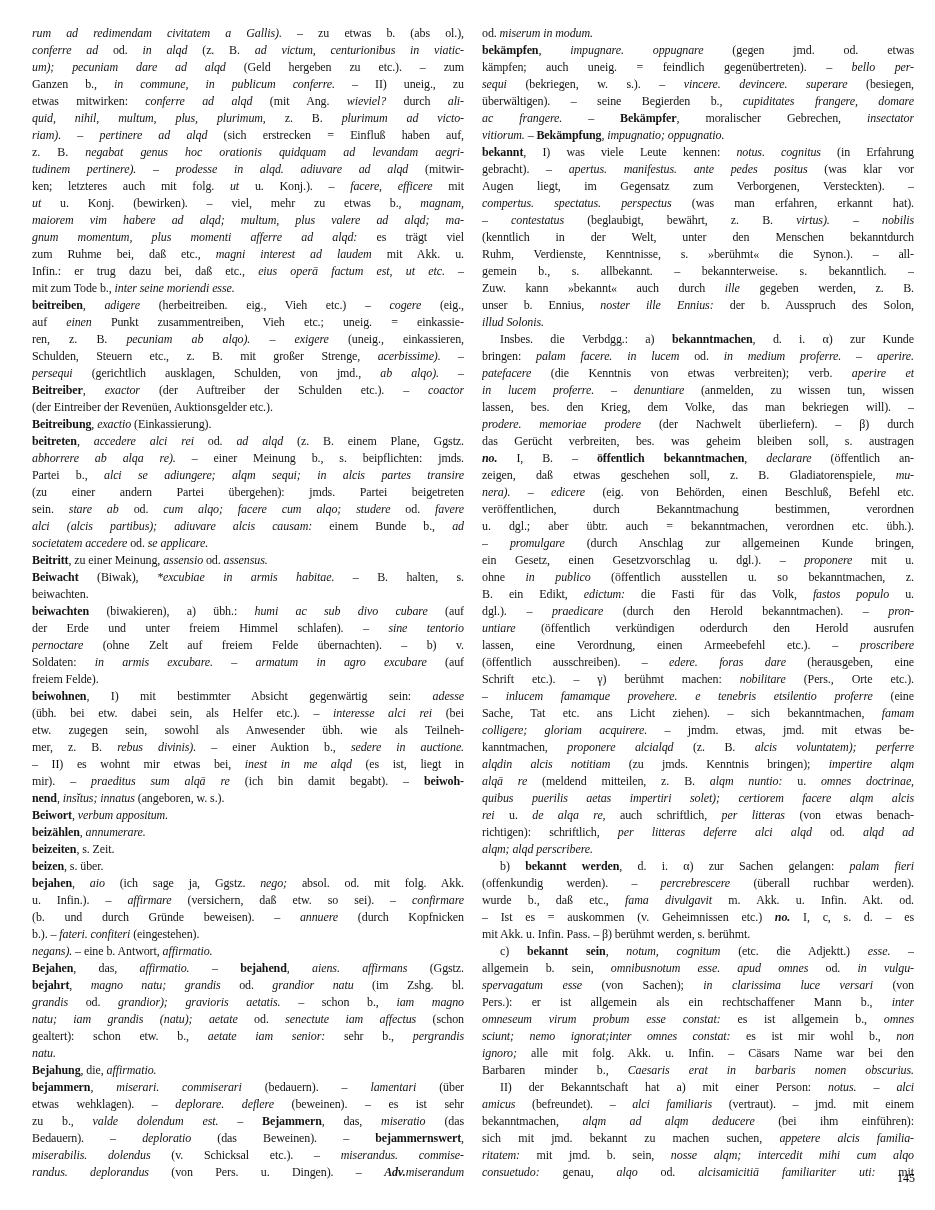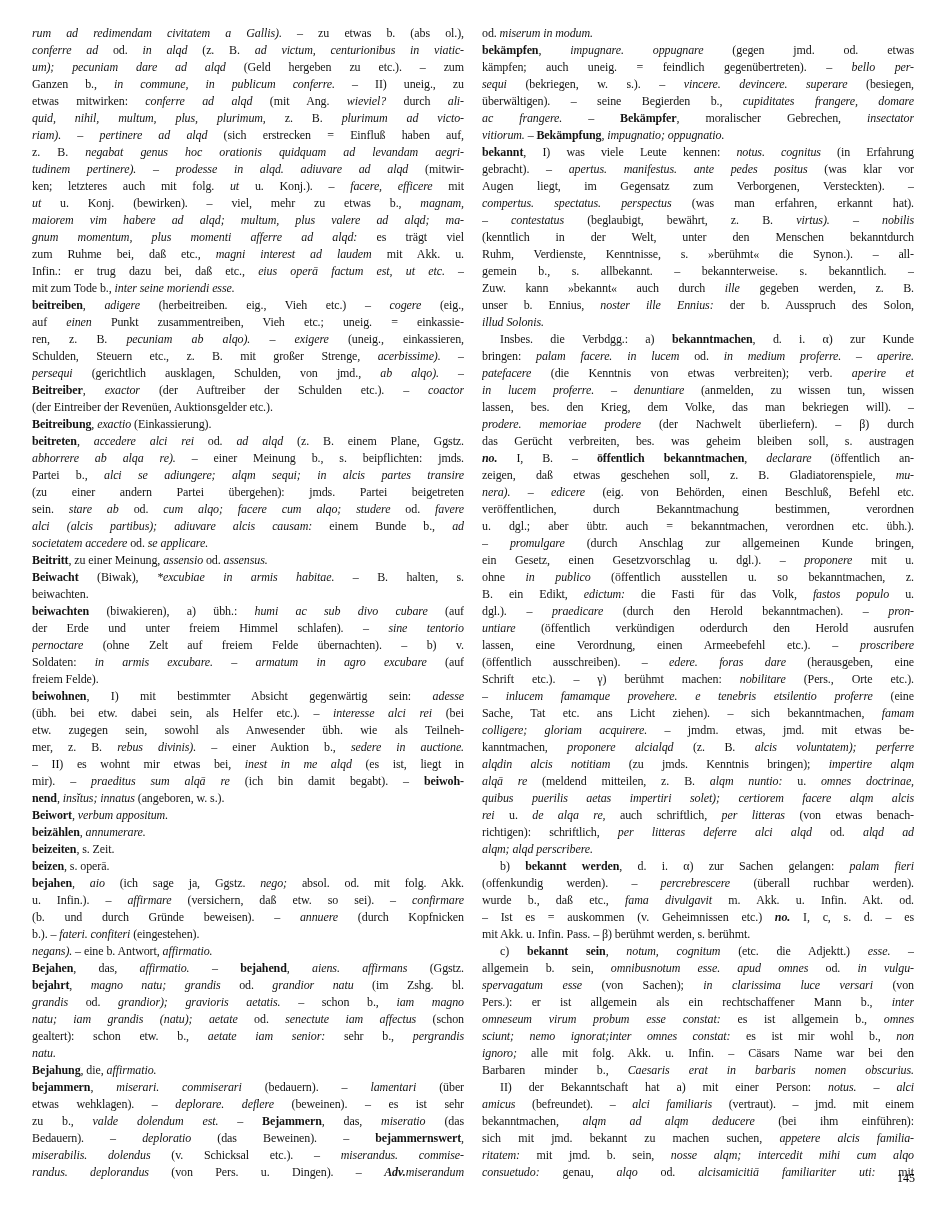--- a/index.html
+++ b/index.html
@@ -84,21 +84,21 @@
         <div class="line just"><span class="b">beiwohnen</span><span class="r">, I) mit bestimmter Absicht gegenwärtig sein: </span><span class="i">adesse</span></div>
         <div class="line just"><span class="r">(übh. bei etw. dabei sein, als Helfer etc.). – </span><span class="i">interesse alci rei</span><span class="r"> (bei</span></div>
         <div class="line just"><span class="r">etw. zugegen sein, sowohl als Anwesender übh. wie als Teilneh-</span></div>
         <div class="line just"><span class="r">mer, z. B. </span><span class="i">rebus divinis).</span><span class="r"> – einer Auktion b., </span><span class="i">sedere in auctione.</span></div>
         <div class="line just"><span class="r">– II) es wohnt mir etwas bei, </span><span class="i">inest in me alqd</span><span class="r"> (es ist, liegt in</span></div>
         <div class="line just"><span class="r">mir). – </span><span class="i">praeditus sum alqā re</span><span class="r"> (ich bin damit begabt). – </span><span class="b">beiwoh-</span></div>
         <div class="line"><span class="b">nend</span><span class="r">, </span><span class="i">insĭtus; innatus</span><span class="r"> (angeboren, w. s.).</span></div>
         <div class="line"><span class="b">Beiwort</span><span class="r">, </span><span class="i">verbum appositum.</span></div>
         <div class="line"><span class="b">beizählen</span><span class="r">, </span><span class="i">annumerare.</span></div>
         <div class="line"><span class="b">beizeiten</span><span class="r">, s. Zeit.</span></div>
-        <div class="line"><span class="b">beizen</span><span class="r">, s. operā.</span></div>
+        <div class="line"><span class="b">beizen</span><span class="r">, s. über.</span></div>
         <div class="line just"><span class="b">bejahen</span><span class="r">, </span><span class="i">aio</span><span class="r"> (ich sage ja, Ggstz. </span><span class="i">nego;</span><span class="r"> absol. od. mit folg. Akk.</span></div>
         <div class="line just"><span class="r">u. Infin.). – </span><span class="i">affirmare</span><span class="r"> (versichern, daß etw. so sei). – </span><span class="i">confirmare</span></div>
         <div class="line just"><span class="r">(b. und durch Gründe beweisen). – </span><span class="i">annuere</span><span class="r"> (durch Kopfnicken</span></div>
         <div class="line"><span class="r">b.). – </span><span class="i">fateri. confiteri</span><span class="r"> (eingestehen).</span></div>
         <div class="line"><span class="i">negans).</span><span class="r"> – eine b. Antwort, </span><span class="i">affirmatio.</span></div>
         <div class="line just"><span class="b">Bejahen</span><span class="r">, das, </span><span class="i">affirmatio.</span><span class="r"> – </span><span class="b">bejahend</span><span class="r">, </span><span class="i">aiens. affirmans</span><span class="r"> (Ggstz.</span></div>
         <div class="line just"><span class="b">bejahrt</span><span class="r">, </span><span class="i">magno natu; grandis</span><span class="r"> od. </span><span class="i">grandior natu</span><span class="r"> (im Zshg. bl.</span></div>
         <div class="line just"><span class="i">grandis</span><span class="r"> od. </span><span class="i">grandior); gravioris aetatis.</span><span class="r"> – schon b., </span><span class="i">iam magno</span></div>
         <div class="line just"><span class="i">natu; iam grandis (natu); aetate</span><span class="r"> od. </span><span class="i">senectute iam affectus</span><span class="r"> (schon</span></div>
         <div class="line just"><span class="r">gealtert): schon etw. b., </span><span class="i">aetate iam senior:</span><span class="r"> sehr b., </span><span class="i">pergrandis</span></div>

